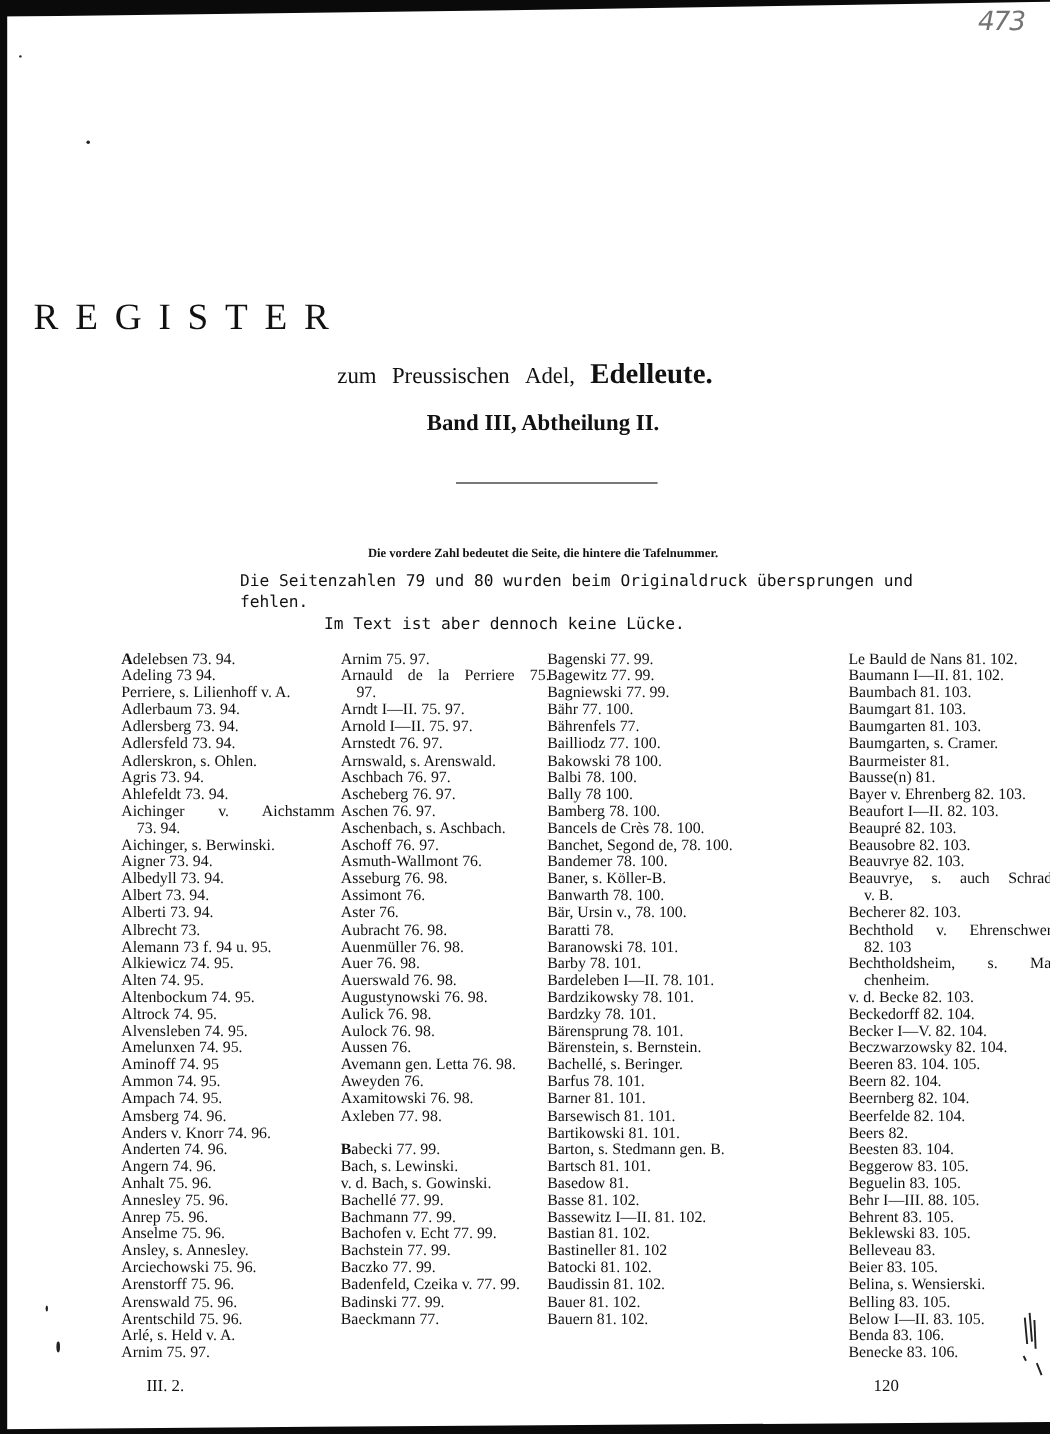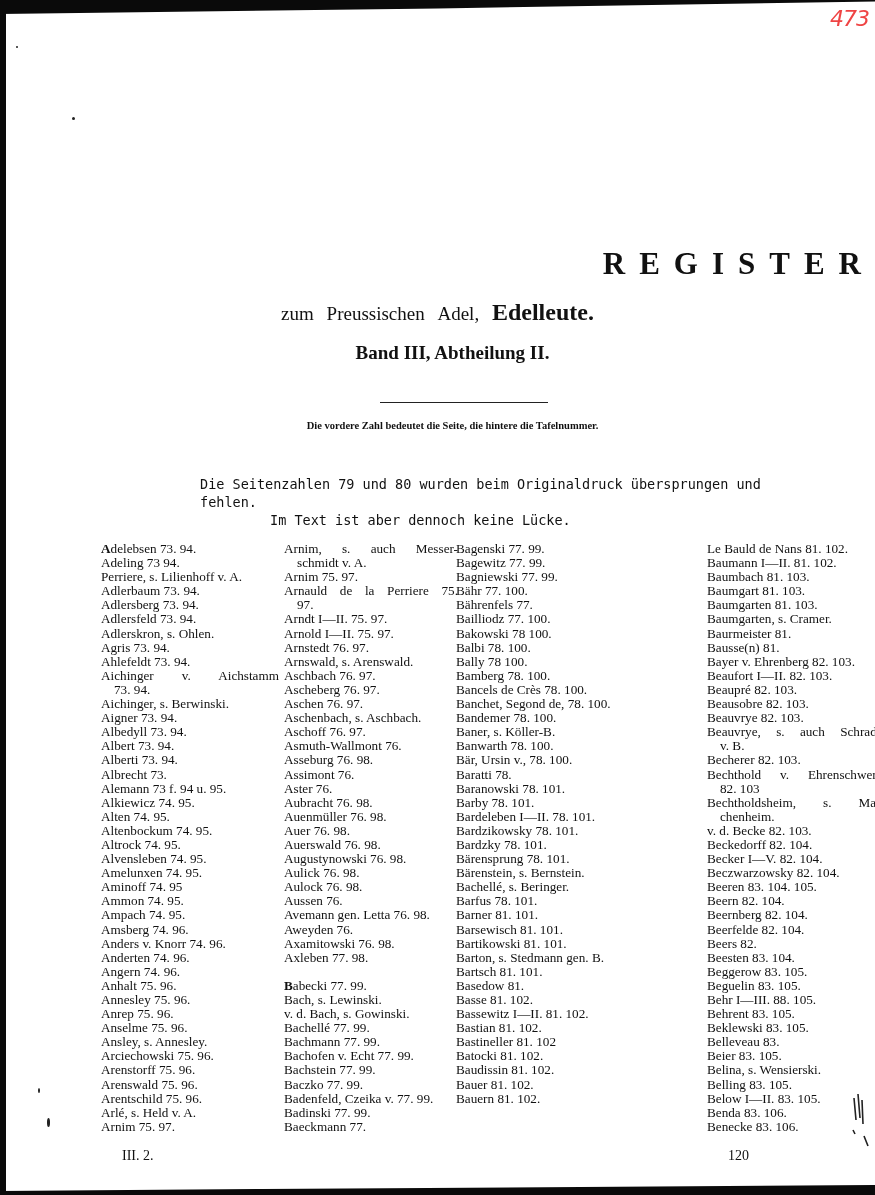--- a/index.html
+++ b/index.html
@@ -11,43 +11,43 @@
   .top-bar {
     position:absolute; left:0; top:0; width:875px; height:14px; background:#0a0a0a;
     clip-path: polygon(0 0, 100% 0, 100% 10%, 50% 60%, 0 100%);
   }
   .left-edge { position:absolute; left:0; top:0; width:6px; height:1195px; background:#0a0a0a; }
   .bottom-bar {
     position:absolute; left:0; bottom:0; width:875px; height:10px; background:#0a0a0a;
     clip-path: polygon(0 60%, 30% 40%, 100% 0, 100% 100%, 0 100%);
   }
   .handwritten {
-    position:absolute; right:6px; top:6px; font-family:"DejaVu Sans", sans-serif;
-    font-size:22px; font-style:italic; color:#ef4444; letter-spacing:-1px;
+    position:absolute; right:21px; top:6px; font-family:"DejaVu Sans", sans-serif;
+    font-size:22px; font-style:italic; color:#737373; letter-spacing:-1px;
   }
   .speck { position:absolute; background:#222; border-radius:50%; }
 
   .title {
-    position:absolute; left:0; width:875px; top:246px; text-align:right;
-    font-family:"Liberation Serif", serif; font-weight:bold; font-size:31px;
+    position:absolute; left:0; width:875px; top:246px; text-align:left;
+    font-family:"Liberation Serif", serif; font-weight:normal; font-size:31px;
     letter-spacing:14px; padding-left:28px; box-sizing:border-box;
   }
   .subtitle {
     position:absolute; left:0; width:875px; top:299px; text-align:center;
     font-family:"Liberation Serif", serif; font-size:19px;
   }
   .subtitle .word { margin:0 4px; }
   .subtitle .strong { font-weight:bold; font-size:24px; }
   .band {
     position:absolute; left:0; width:875px; top:342px; text-align:center;
     font-family:"Liberation Serif", serif; font-weight:bold; font-size:19px; padding-left:30px; box-sizing:border-box;
   }
   .rule { position:absolute; left:380px; top:402px; width:168px; height:1px; background:#222; }
   .note-small {
-    position:absolute; left:0; width:875px; top:420px; text-align:center; padding-left:30px; box-sizing:border-box;
+    position:absolute; left:0; width:875px; top:456px; text-align:center; padding-left:30px; box-sizing:border-box;
     font-family:"Liberation Serif", serif; font-weight:bold; font-size:10.5px;
   }
   .note-mono {
     position:absolute; left:200px; top:475px; width:570px;
     font-family:"DejaVu Sans Mono", monospace; font-size:13.5px; line-height:18px;
   }
   .note-mono .l2 { padding-left:70px; display:block; }
 
   .columns { position:absolute; top:542px; left:100px; width:775px; height:600px; }
   .col {
@@ -133,21 +133,20 @@
       <div class="entry"><span>Anselme 75. 96.</span></div>
       <div class="entry"><span>Ansley, s. Annesley.</span></div>
       <div class="entry"><span>Arciechowski 75. 96.</span></div>
       <div class="entry"><span>Arenstorff 75. 96.</span></div>
       <div class="entry"><span>Arenswald 75. 96.</span></div>
       <div class="entry"><span>Arentschild 75. 96.</span></div>
       <div class="entry"><span>Arlé, s. Held v. A.</span></div>
       <div class="entry"><span>Arnim 75. 97.</span></div>
     </div>
   <div class="col" id="col2">
-      <div class="entry wrap"><span>Arnim, s. auch Messer-</span><span class="cont">schmidt v. A.</span></div>
       <div class="entry"><span>Arnim 75. 97.</span></div>
       <div class="entry wrap"><span>Arnauld de la Perriere 75.</span><span class="cont">97.</span></div>
       <div class="entry"><span>Arndt I—II. 75. 97.</span></div>
       <div class="entry"><span>Arnold I—II. 75. 97.</span></div>
       <div class="entry"><span>Arnstedt 76. 97.</span></div>
       <div class="entry"><span>Arnswald, s. Arenswald.</span></div>
       <div class="entry"><span>Aschbach 76. 97.</span></div>
       <div class="entry"><span>Ascheberg 76. 97.</span></div>
       <div class="entry"><span>Aschen 76. 97.</span></div>
       <div class="entry"><span>Aschenbach, s. Aschbach.</span></div>

